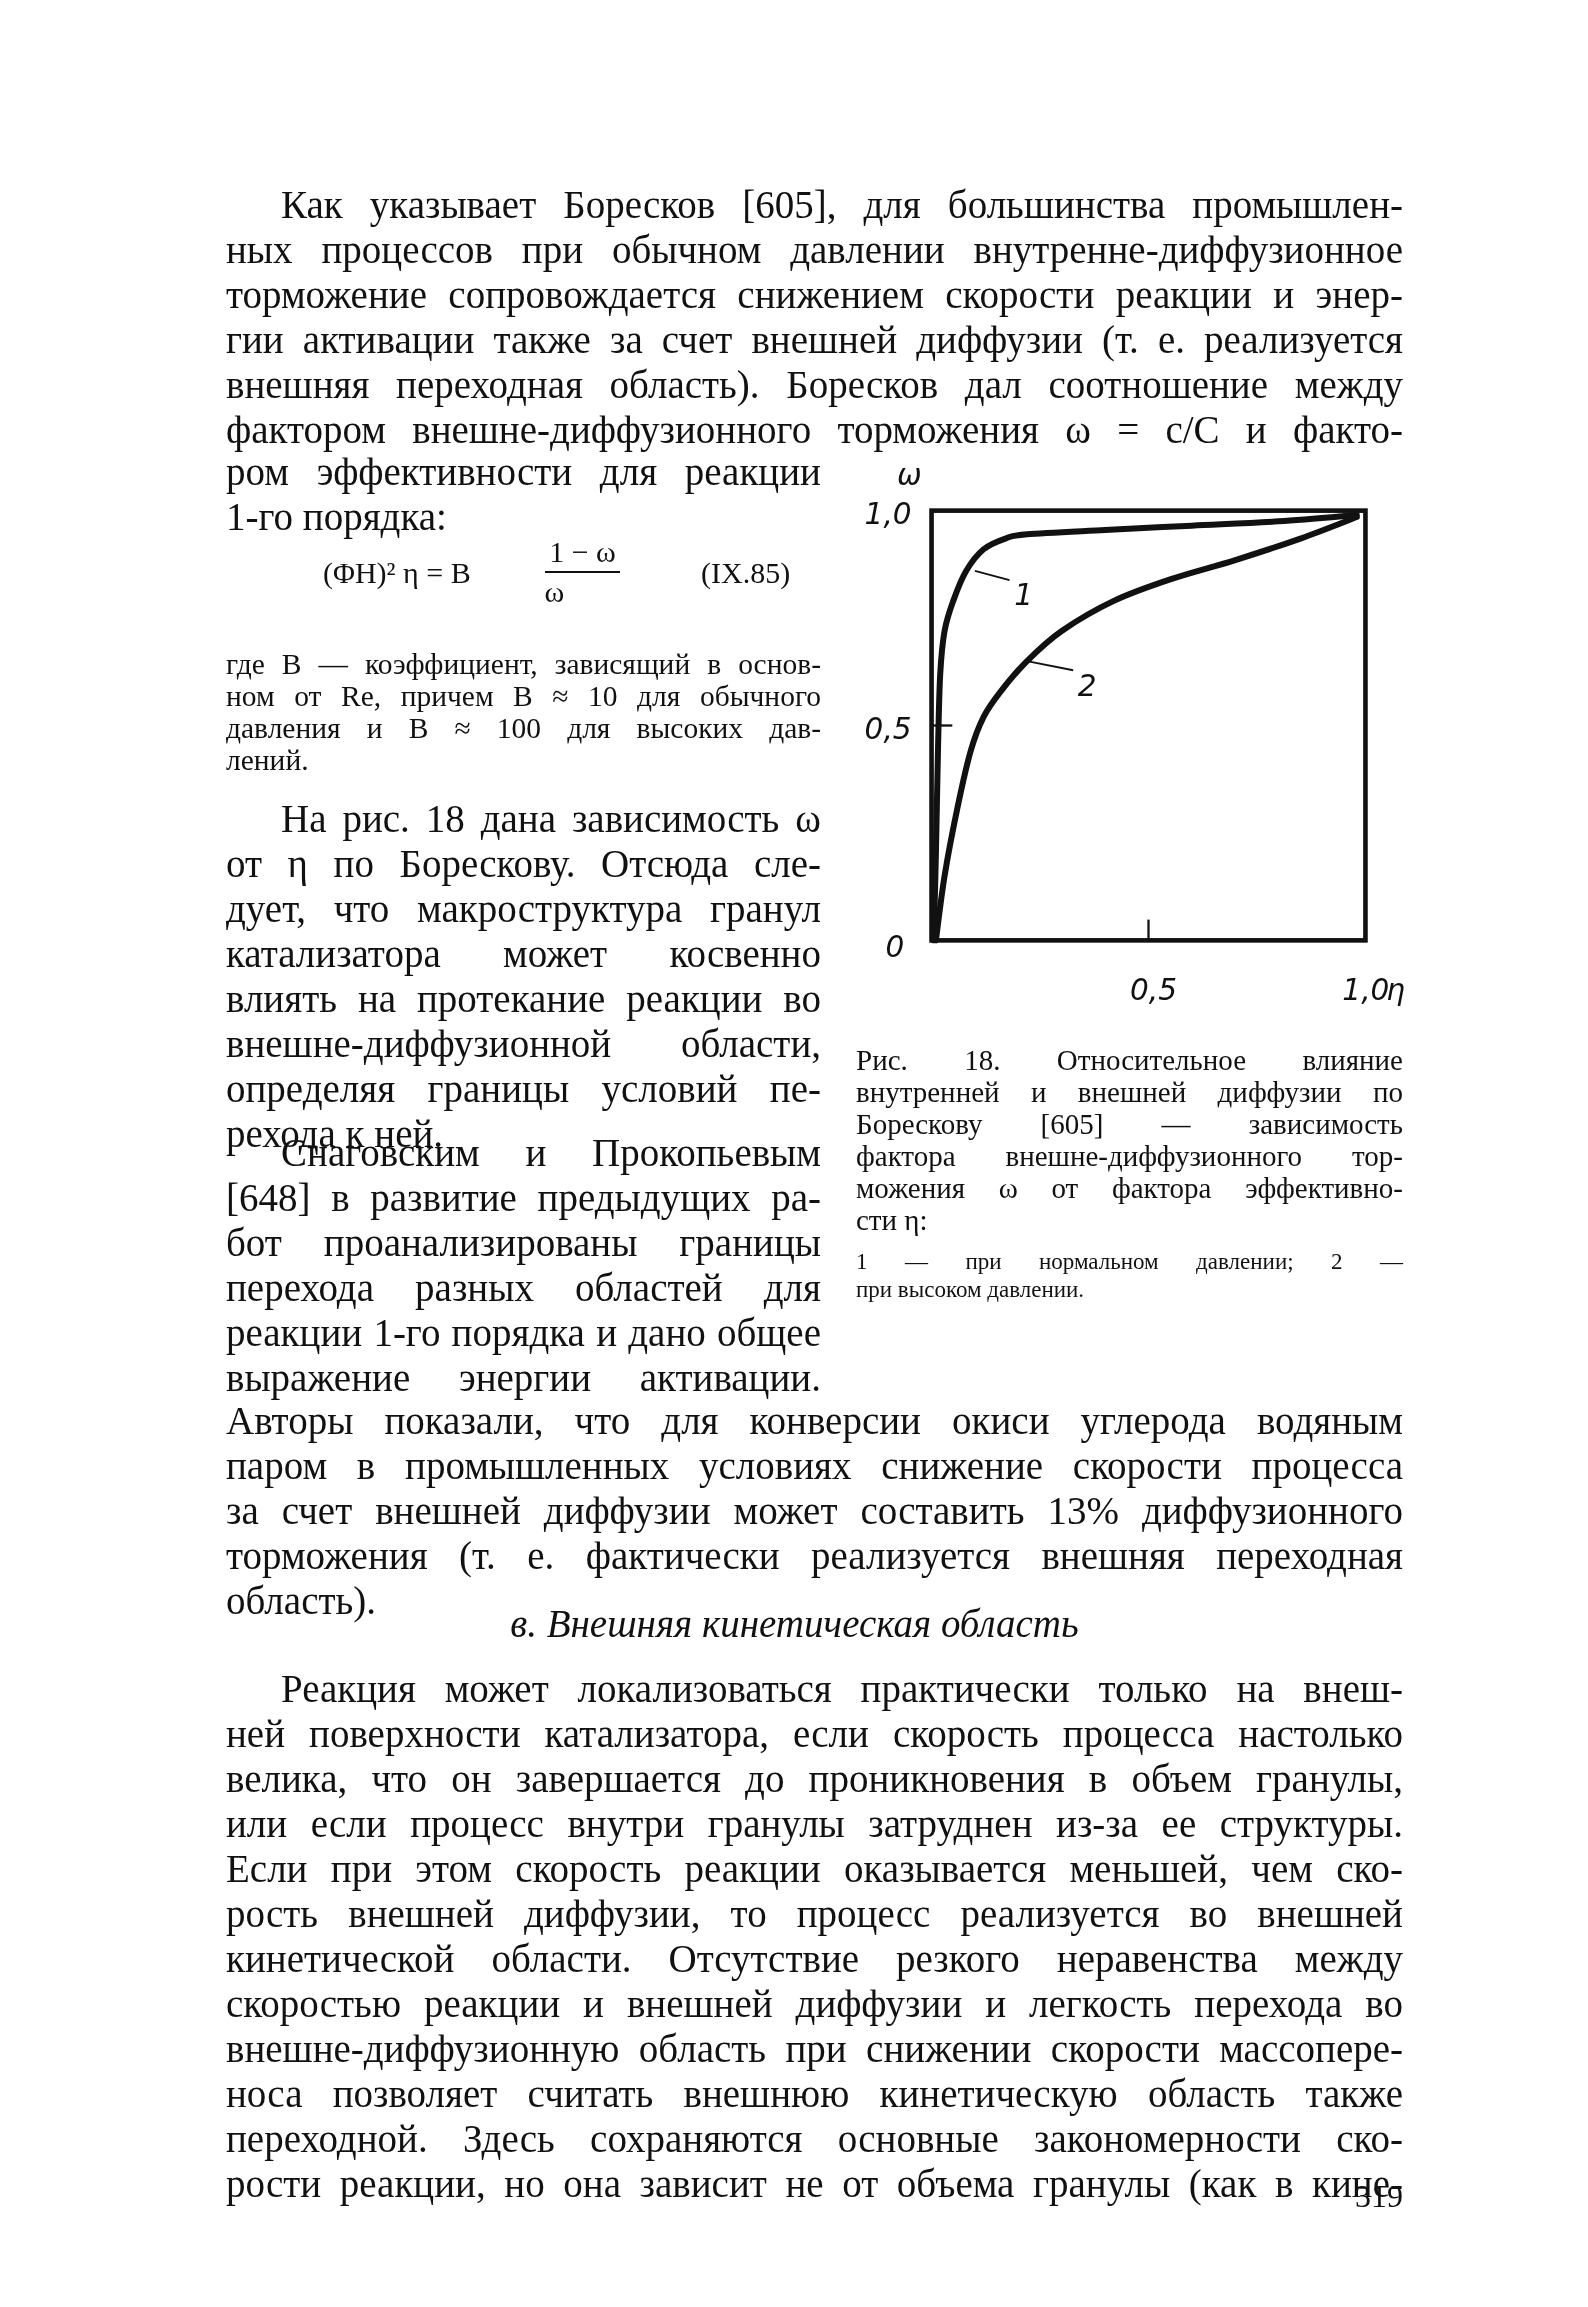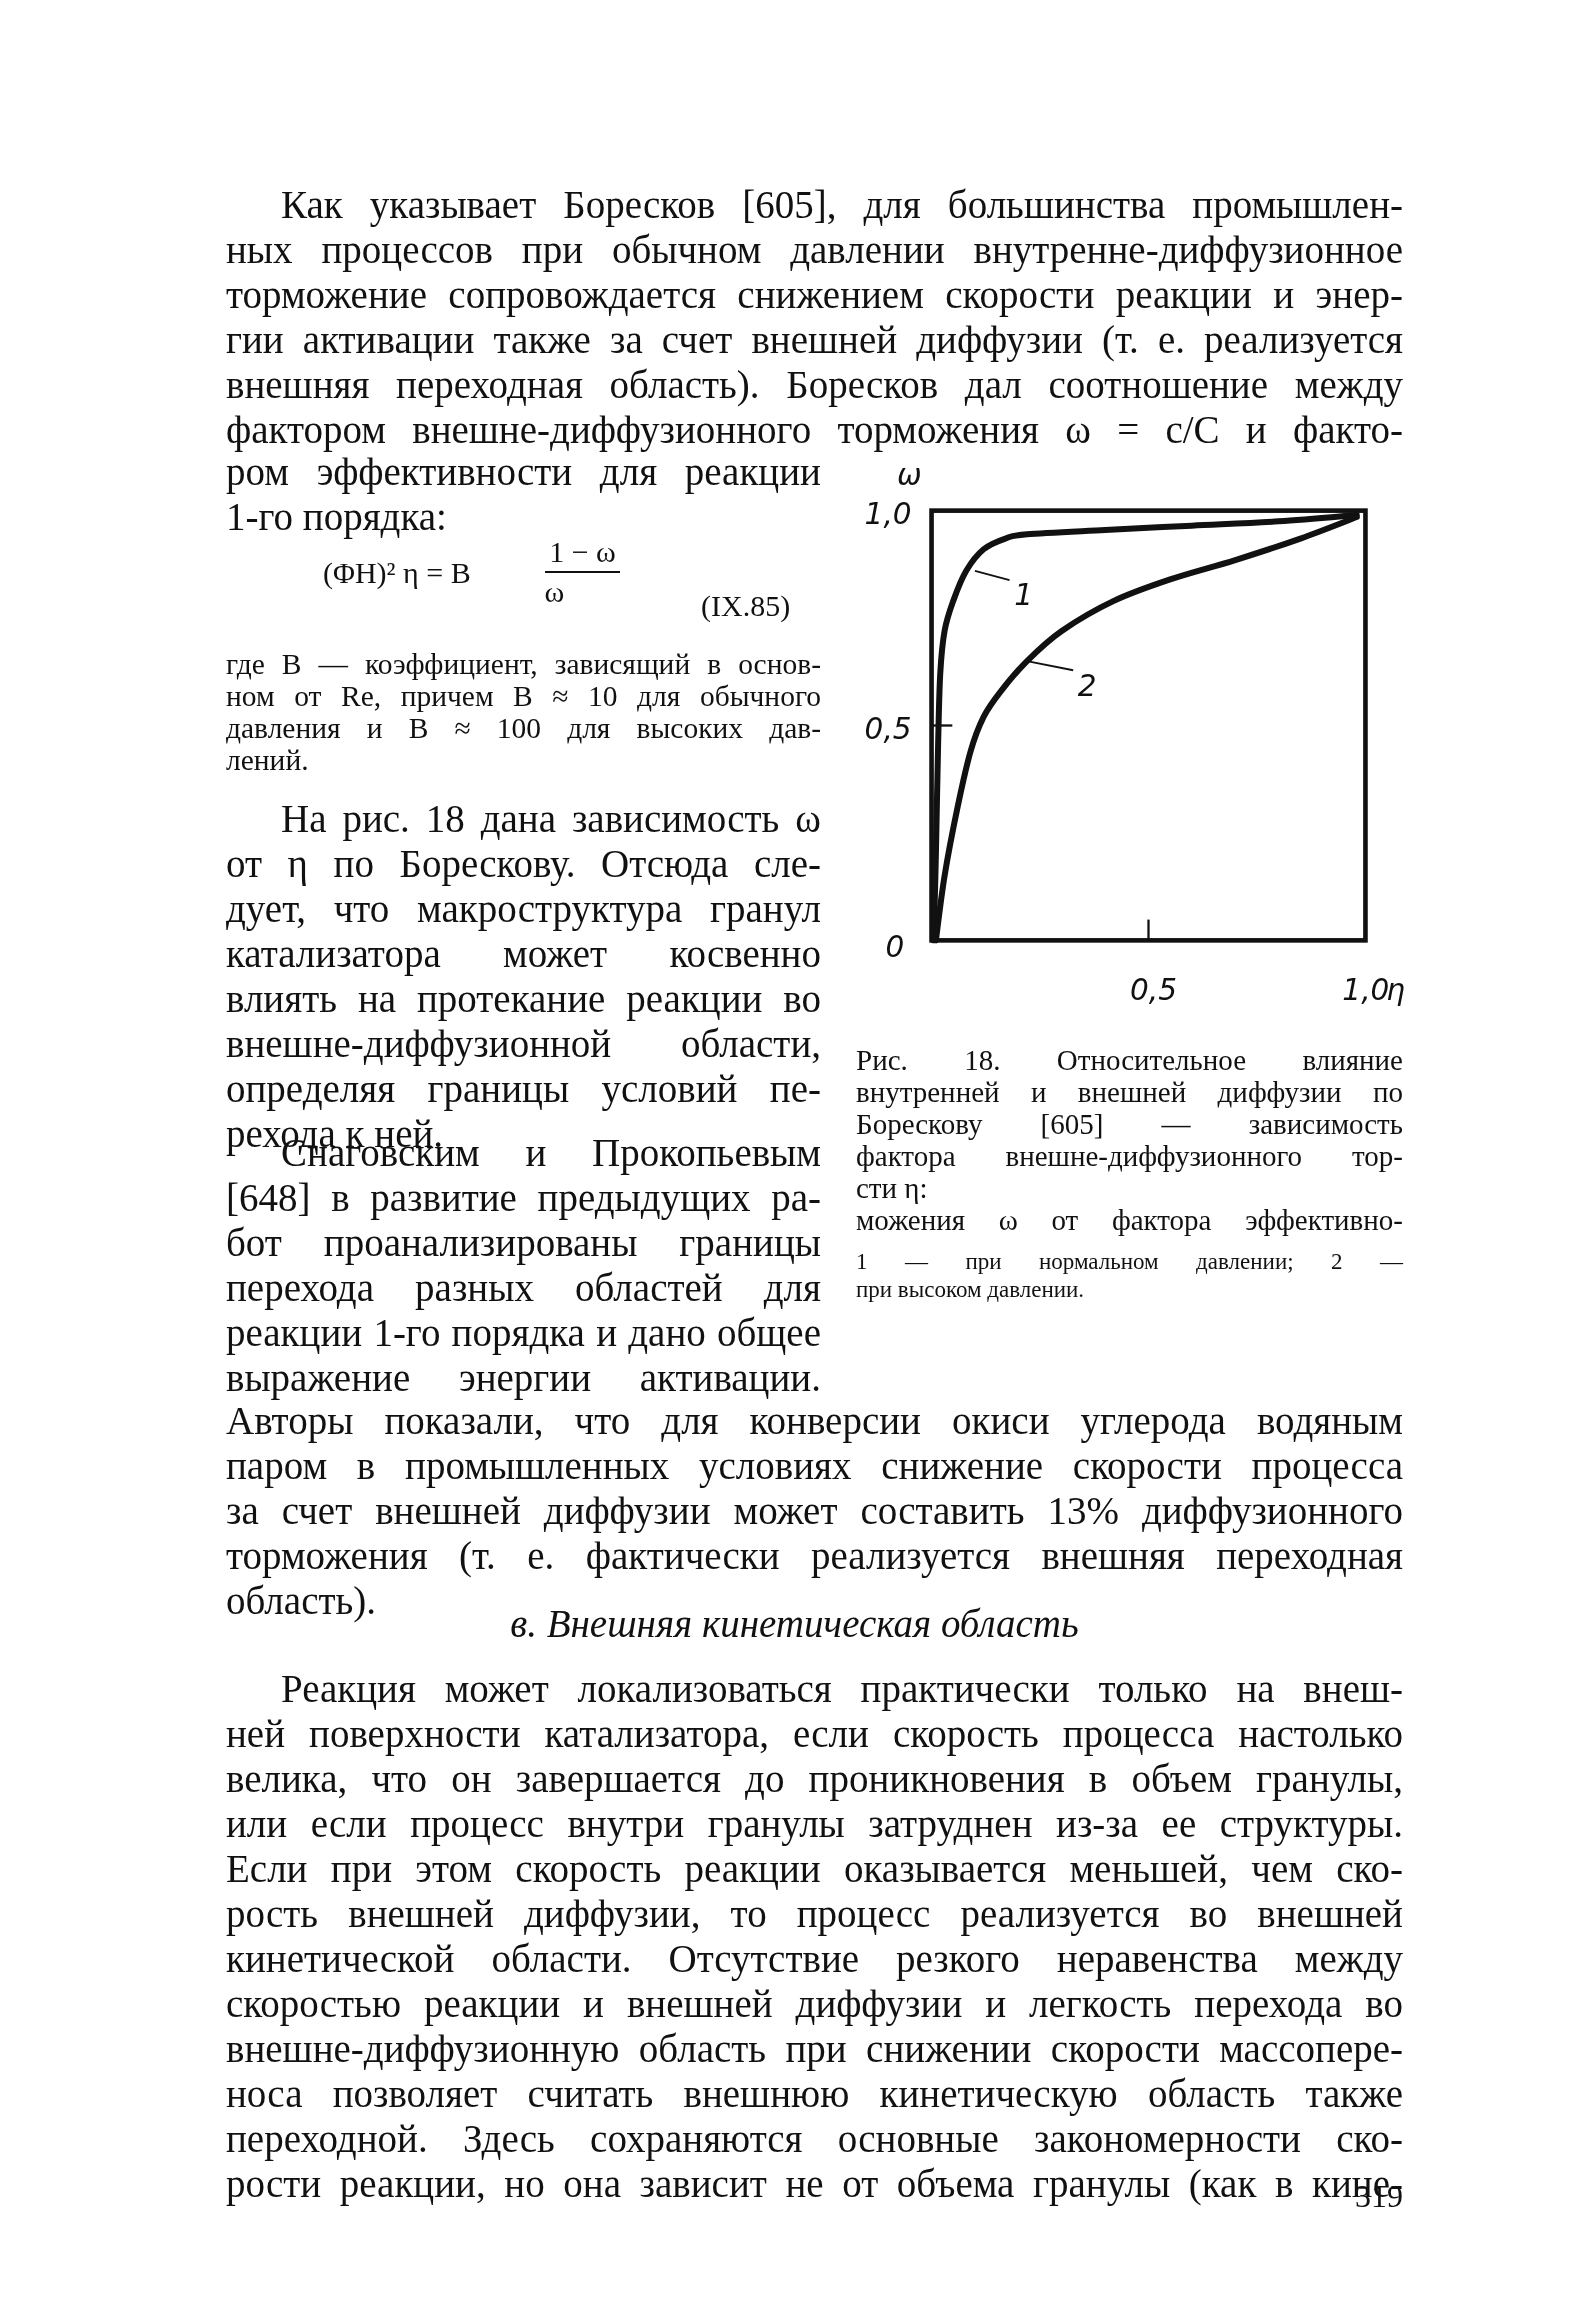--- a/index.html
+++ b/index.html
@@ -41,21 +41,21 @@
   <span class="ln">ром эффективности для реакции</span>
   <span class="ln last">1-го порядка:</span>
 </div>
 
 <div class="blk formula" style="left:323px; top:535px; width:508px; height:69px;">
   <span style="position:absolute; left:0; top:21px;">(ΦH)² η = B</span>
   <span class="frac" style="position:absolute; left:217px; top:0;">
     <span class="num">1 − ω</span>
     <span class="den">ω</span>
   </span>
-  <span style="position:absolute; left:378px; top:21px;margin-top:33px;">(IX.85)</span>
+  <span style="position:absolute; left:378px; top:21px;">(IX.85)</span>
 </div>
 
 <div class="blk small" style="left:226px; top:648px; width:595px;">
   <span class="ln" style="display:block;text-align-last:justify;white-space:nowrap;text-align:center;">где B — коэффициент, зависящий в основ-</span>
   <span class="ln" style="display:block;text-align-last:justify;white-space:nowrap;">ном от Re, причем B ≈ 10 для обычного</span>
   <span class="ln" style="display:block;text-align-last:justify;white-space:nowrap;">давления и B ≈ 100 для высоких дав-</span>
   <span class="ln" style="display:block;white-space:nowrap;">лений.</span>
 </div>
 
 <div class="blk p" style="left:226px; top:796px; width:595px;">
@@ -135,20 +135,20 @@
       <line x1="374.8" y1="452.85" x2="474.8" y2="472.85" stroke="#111" stroke-width="4"></line>
       <text x="484.8" y="527.85" class="axis-lbl">2</text>
     </g>
 </svg>
 
 <div class="blk cap" style="left:856px; top:1044px; width:547px;">
   <span class="ln">Рис. 18. Относительное влияние</span>
   <span class="ln">внутренней и внешней диффузии по</span>
   <span class="ln">Борескову [605] — зависимость</span>
   <span class="ln">фактора внешне-диффузионного тор-</span>
+  <span class="ln">можения ω от фактора эффективно-</span>
   <span class="ln last">сти η:</span>
-  <span class="ln">можения ω от фактора эффективно-</span>
 </div>
 <div class="blk legend" style="left:856px; top:1248px; width:547px;">
   <span class="ln">1 — при нормальном давлении; 2 —</span>
   <span class="ln last">при высоком давлении.</span>
 </div>
 
 
 </body></html>

